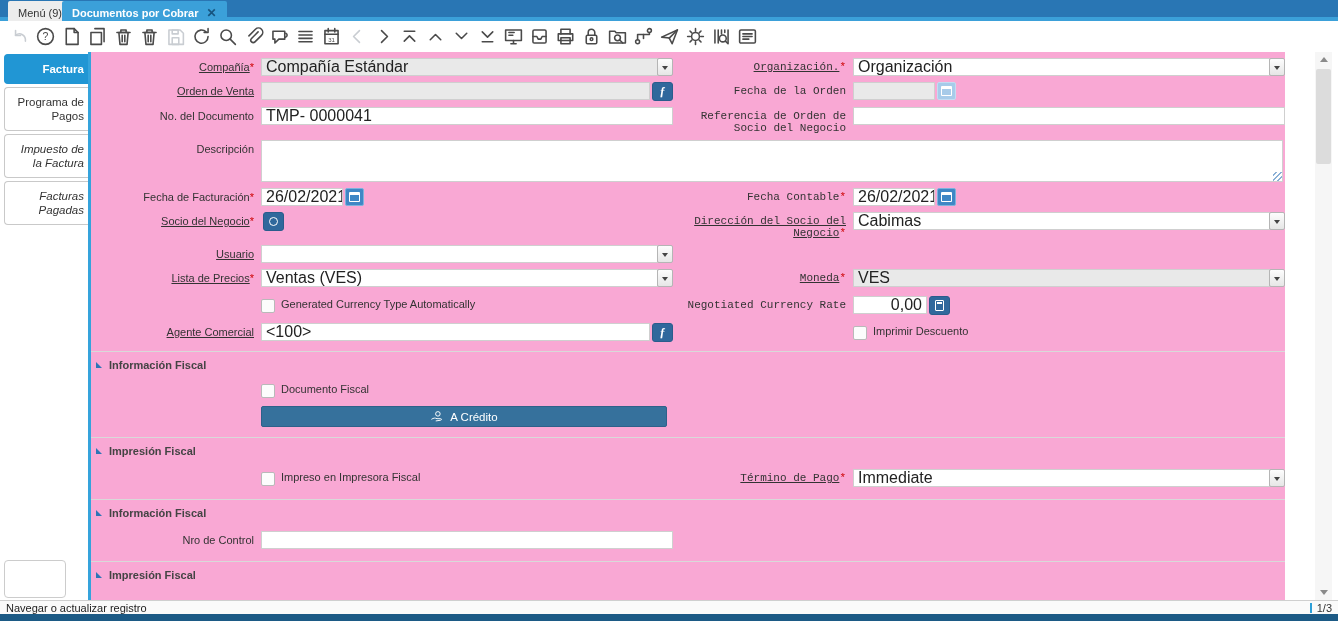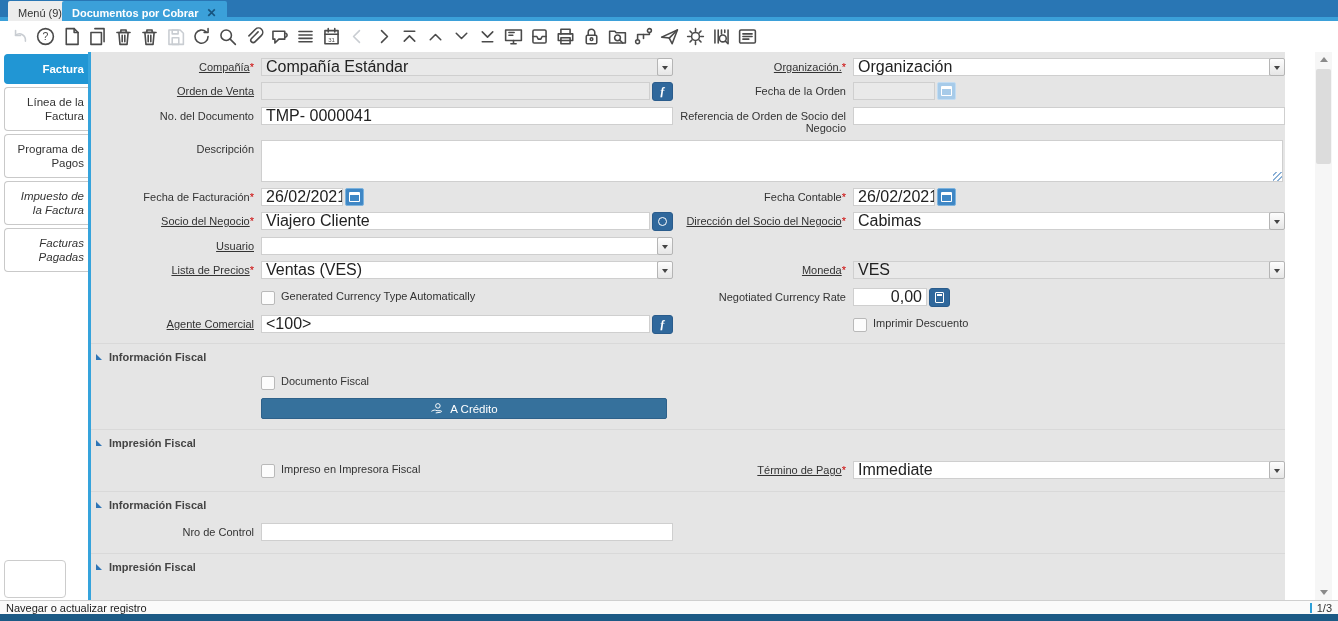--- a/index.html
+++ b/index.html
@@ -38,27 +38,27 @@
   
   .vscroll { position:absolute; right:6px; top:52px; height:548px; width:17px; background:#f6f6f6; }
   .varrow { position:absolute; left:0; width:17px; height:15px; display:flex; align-items:center; justify-content:center; cursor:pointer; }
   .varrow.up { top:0; } .varrow.down { bottom:0; }
   .varrow .t { width:0; height:0; border-left:4px solid transparent; border-right:4px solid transparent; }
   .varrow.up .t { border-bottom:5px solid #8a8a8a; }
   .varrow.down .t { border-top:5px solid #8a8a8a; }
   .vthumb { position:absolute; left:1px; top:17px; width:15px; height:95px; background:#dcdcdc; border-radius:2px; cursor:pointer; }
 
   
-  .content { position:absolute; left:91px; top:52px; width:1194px; height:548px; background:#e5e5e5;
+  .content { position:absolute; left:91px; top:52px; width:1194px; height:548px; background:#f9a8d4;
     padding-top:6px; overflow:hidden; }
   .row { display:flex; align-items:flex-start; margin-bottom:6px; }
   .lcol { display:flex; width:586px; }
   .rcol { display:flex; flex:1; }
   .lbl { width:170px; text-align:right; padding:3px 7px 0 0; line-height:12px; color:#333; }
-  .rcol .lbl { width:176px; }
+  .rcol .lbl { width:176px;font-family:Liberation Mono, monospace; }
   .lnk { text-decoration:underline; }
   .req { color:#cc0000; }
   .fwrap { display:flex; flex:1; }
   .lcol .fwrap { max-width:412px; }
 
   .fld { height:18px; border:1px solid #cfcfcf; background:#fff; padding:1px 4px; flex:1;
     display:flex; align-items:center; font-size:16px; color:#222; white-space:nowrap; overflow:hidden; }
   .fld.ro { background:#e9e9e9; }
   .fld.num { justify-content:flex-end; }
   .dd-btn { width:16px; height:18px; margin-left:-1px; border:1px solid #b5b5b5; border-radius:2px;
@@ -294,21 +294,20 @@
         <rect class="s" x="2" y="3" width="12" height="10" rx="1"></rect>
         <path class="s" d="M4.5 6h7M4.5 8h7M4.5 10h4.5"></path>
       </svg>
     </span>
 </div>
 
 <div class="sidebar">
   <div class="bluebar"></div>
   <div class="stabs">
     <div class="stab active"><span>Factura</span></div>
-    <div class="stab"><span>Línea de la Factura</span></div>
     <div class="stab"><span>Programa de Pagos</span></div>
     <div class="stab italic"><span>Impuesto de la Factura</span></div>
     <div class="stab italic"><span>Facturas Pagadas</span></div>
   </div>
   <div class="sbottom"></div>
 </div>
 
 <div class="content">
 
   <div class="row">
@@ -390,21 +389,20 @@
             <div class="cal-ic"></div>
           </div>
       </div>
     </div>
   </div>
 
   <div class="row">
     <div class="lcol">
       <div class="lbl"><span class="lnk">Socio del Negocio</span><span class="req">*</span></div>
       <div class="fwrap">
-        <div class="fld">Viajero Cliente</div>
         <div class="bbtn">
             <div class="circ"></div>
           </div>
       </div>
     </div>
     <div class="rcol">
       <div class="lbl"><span class="lnk">Dirección del Socio del Negocio</span><span class="req">*</span></div>
       <div class="fwrap">
         <div class="fld">Cabimas</div>
         <div class="dd-btn"></div>

